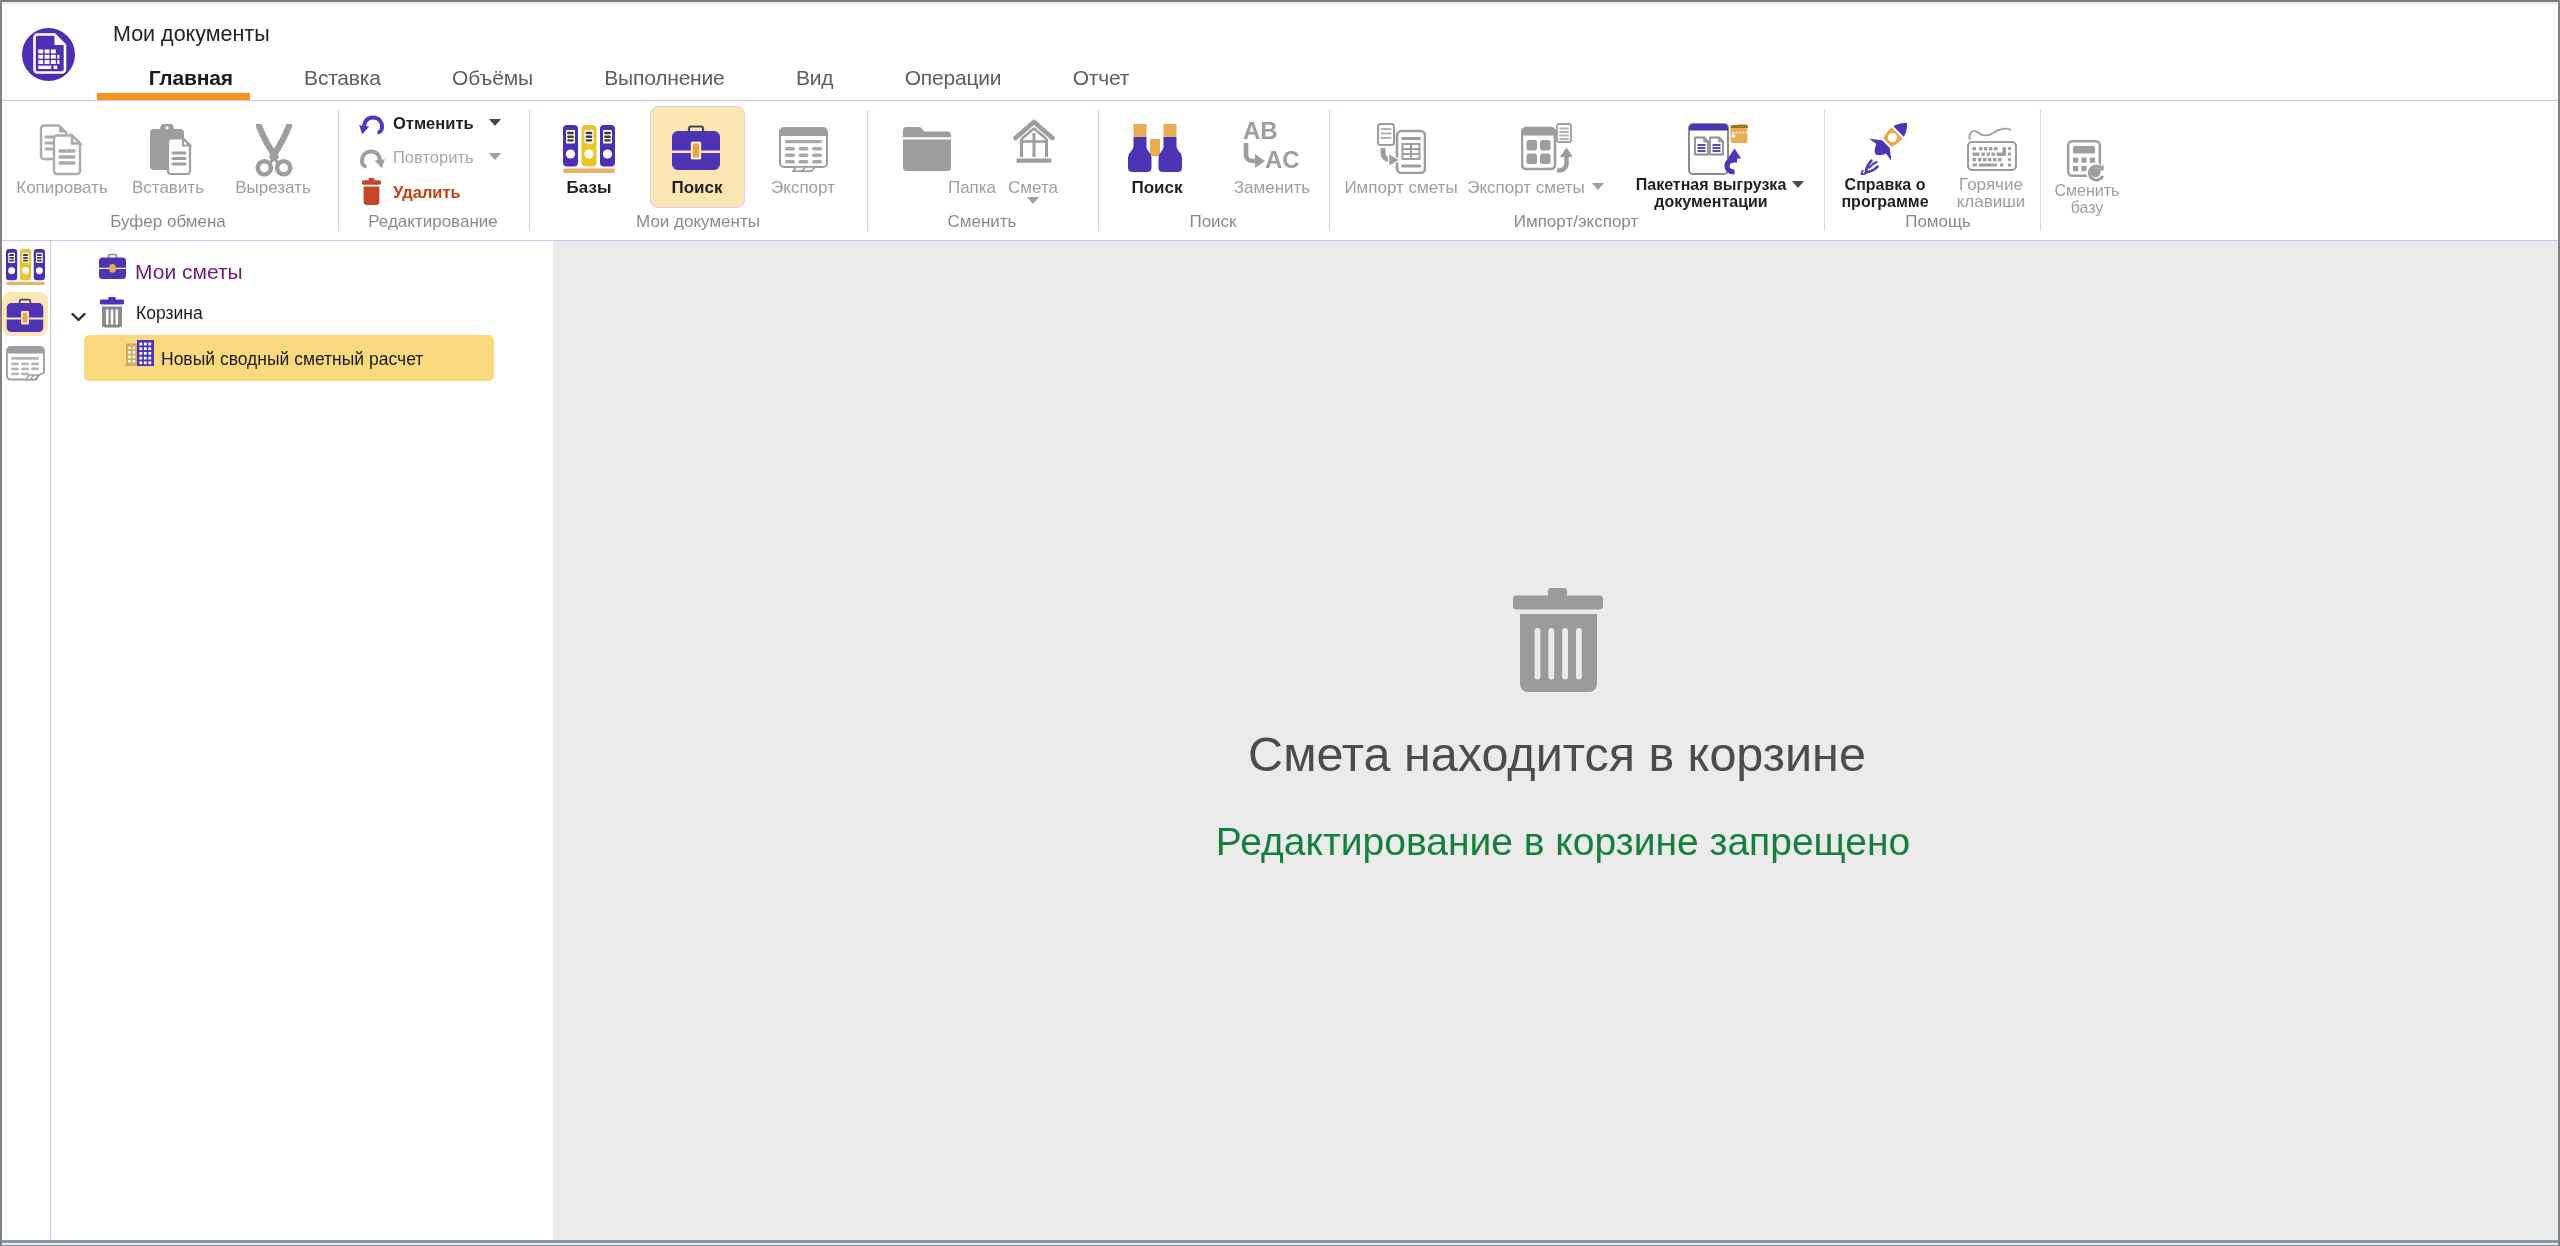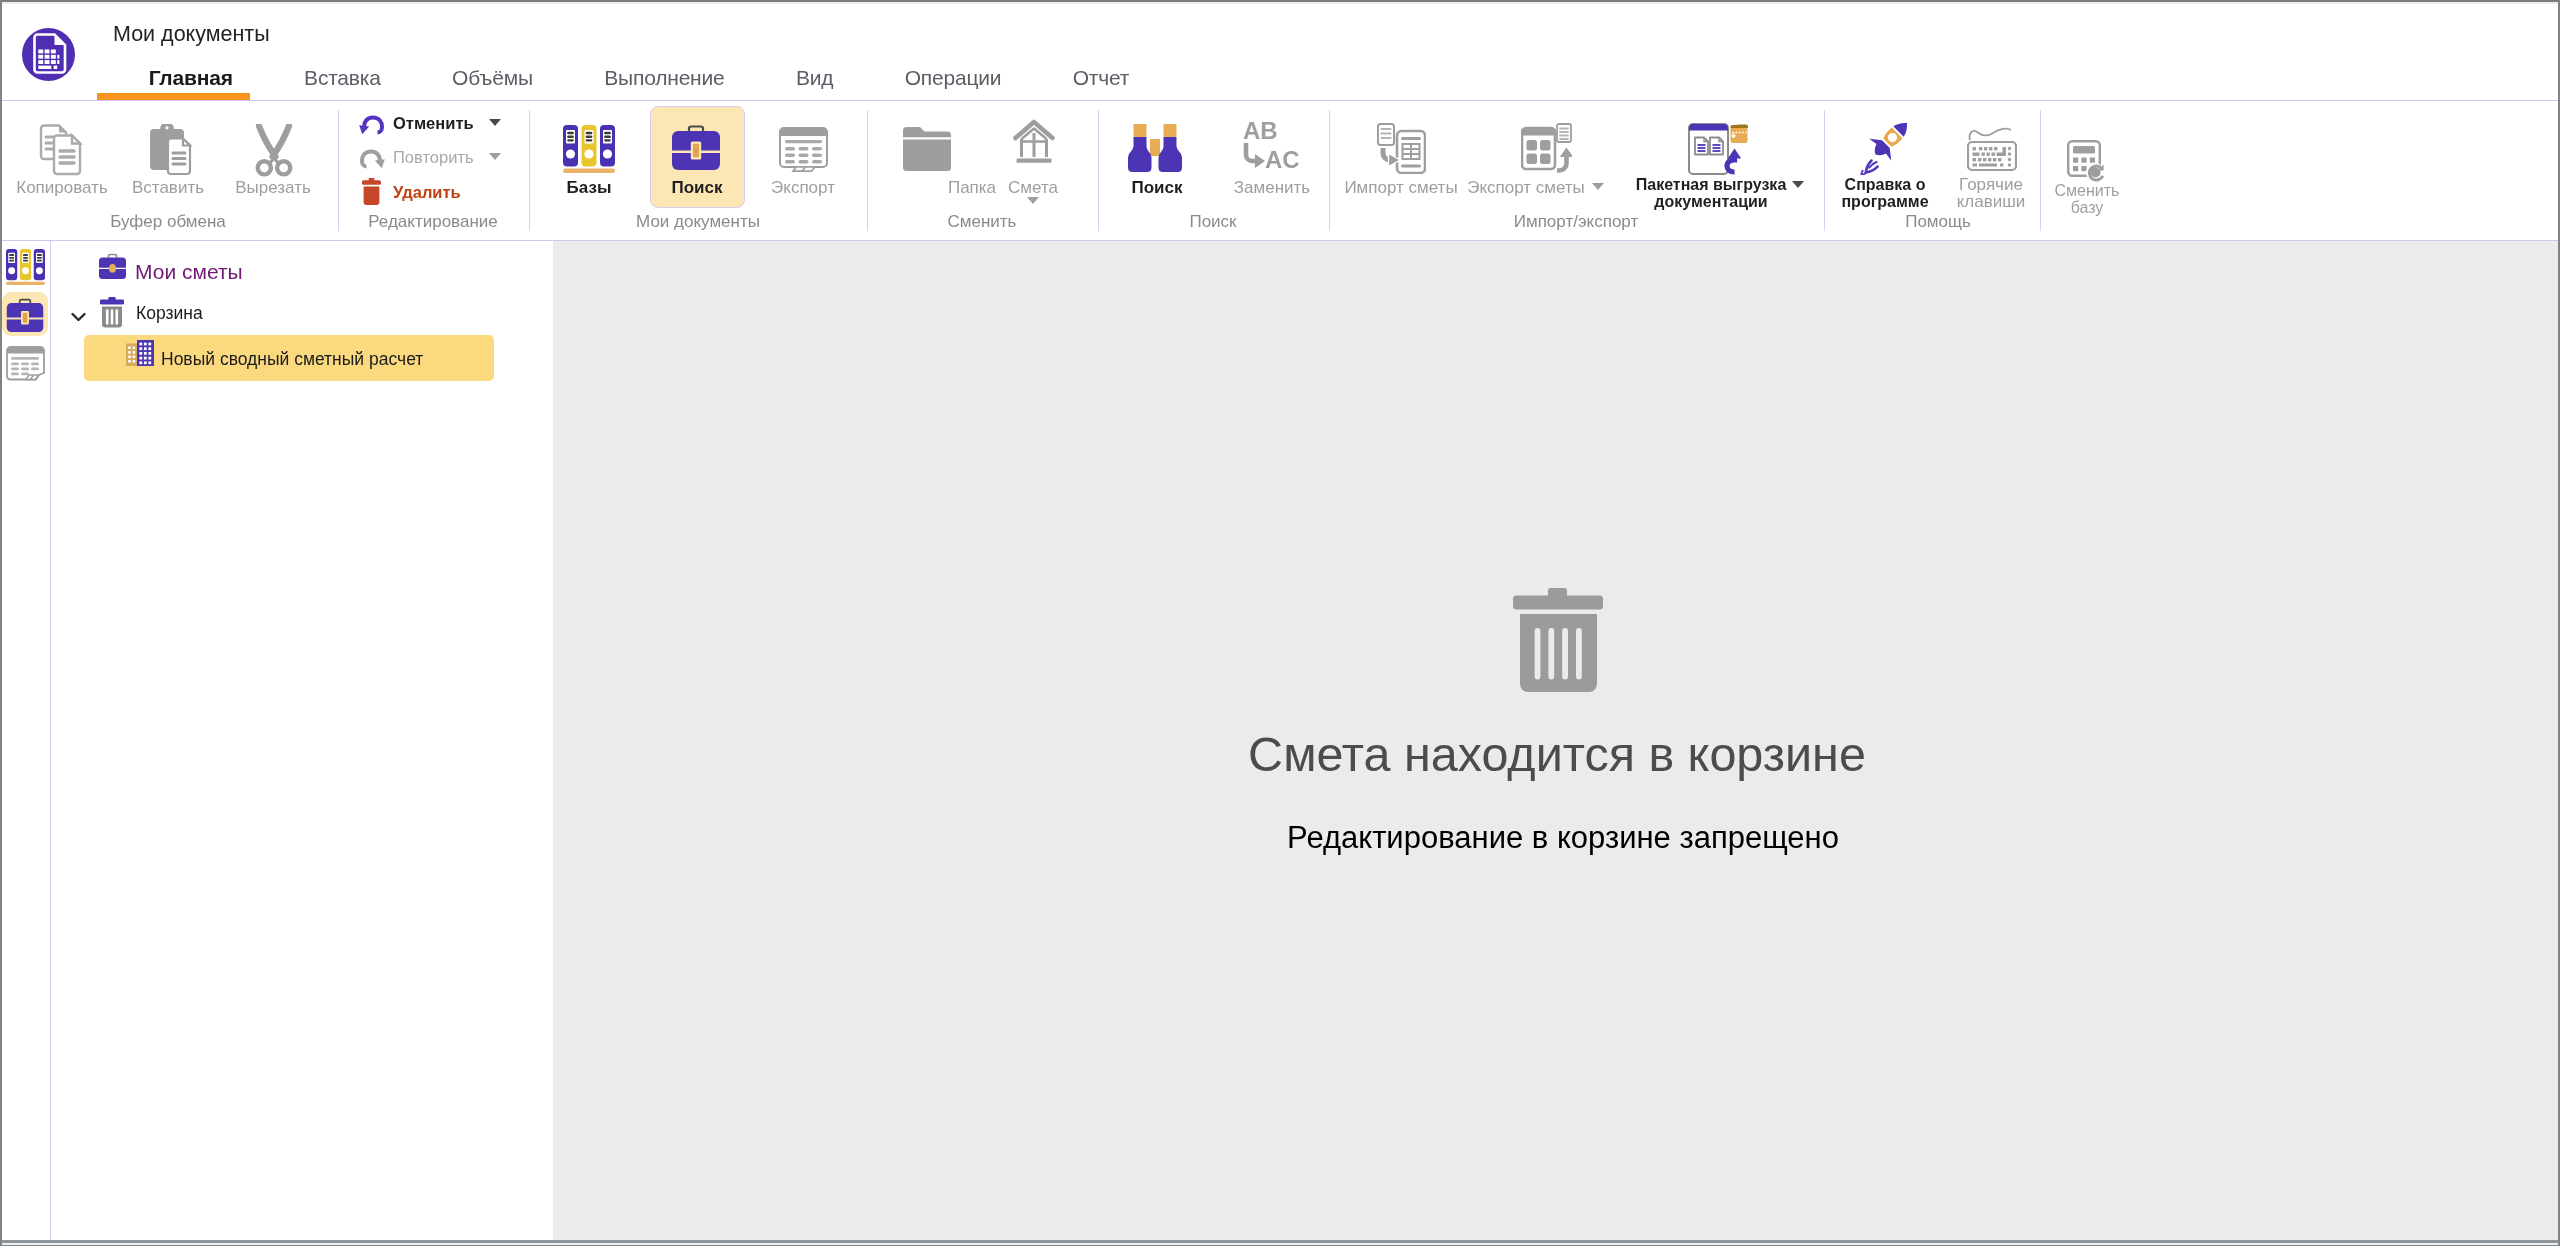--- a/index.html
+++ b/index.html
@@ -498,21 +498,21 @@
         <path d="M7 26 H84 V96 a8 8 0 0 1 -8 8 H15 a8 8 0 0 1 -8 -8 Z"></path>
       </g>
       <g stroke="#ebebeb" stroke-width="5.8" stroke-linecap="round">
         <line x1="24.5" y1="43" x2="24.5" y2="88.5"></line>
         <line x1="38.3" y1="43" x2="38.3" y2="88.5"></line>
         <line x1="52.1" y1="43" x2="52.1" y2="88.5"></line>
         <line x1="65.9" y1="43" x2="65.9" y2="88.5"></line>
       </g>
     </svg></div>
 <div class="abs" style="left:1557px;top:726px;transform:translateX(-50%);font-size:48.5px;font-weight:400;color:#4c4c4c;white-space:nowrap">Смета находится в корзине</div>
-<div class="abs" style="left:1563px;top:820px;transform:translateX(-50%);font-size:31px;color:#000000;white-space:nowrap">Редактирование в корзине запрещено</div>
+<div class="abs" style="left:1563px;top:820px;transform:translateX(-50%);font-size:39px;color:#15803d;white-space:nowrap">Редактирование в корзине запрещено</div>
 
 <div class="abs" style="left:0;top:1240px;width:2560px;height:2.5px;background:#8f969c"></div>
 <div class="abs" style="left:0;top:1242.5px;width:2560px;height:2.5px;background:#e9eff5"></div>
 <div class="abs" style="left:0;top:1245px;width:2560px;height:1px;background:#83888c"></div>
 <div class="abs" style="left:0;top:0;width:2560px;height:2px;background:#7d7d7d"></div>
 <div class="abs" style="left:0;top:2px;width:2560px;height:1.5px;background:#ececec"></div>
 <div class="abs" style="left:0;top:0;width:2px;height:1246px;background:#828282"></div>
 <div class="abs" style="left:2558px;top:0;width:2px;height:1246px;background:#828282"></div>
 
 </body></html>

